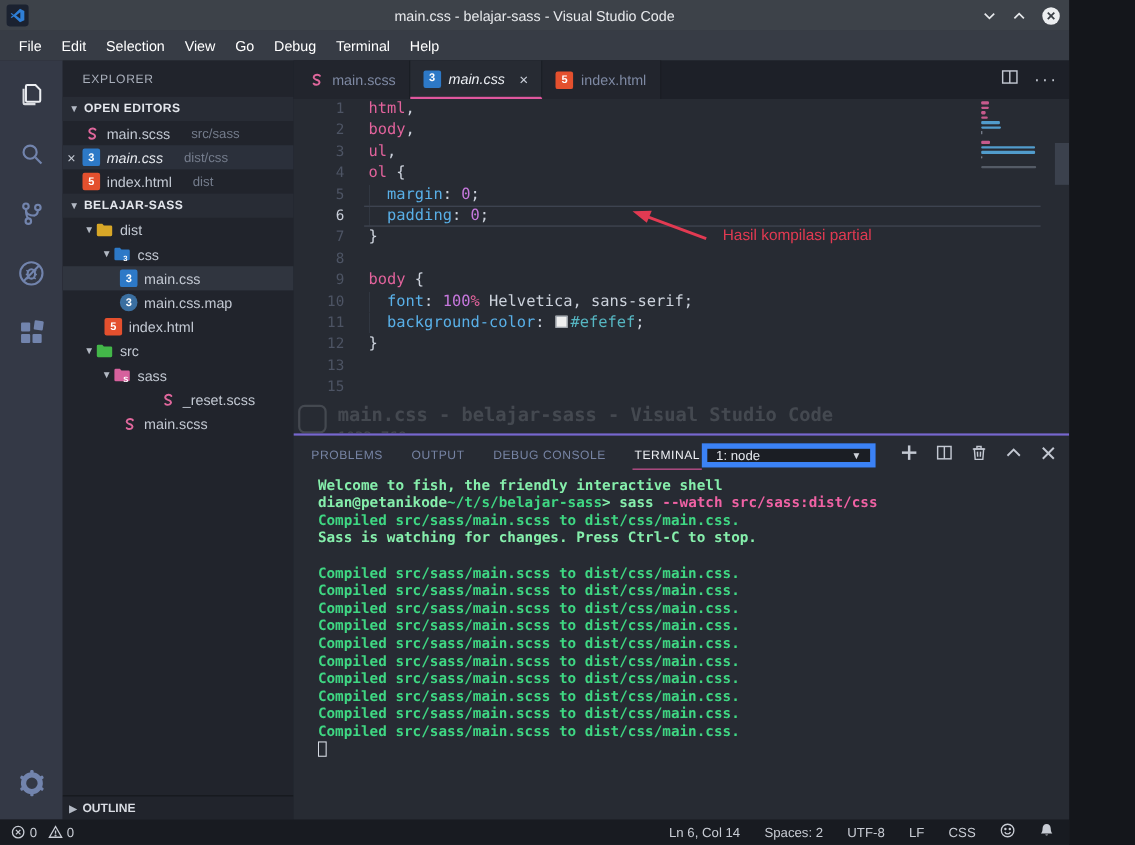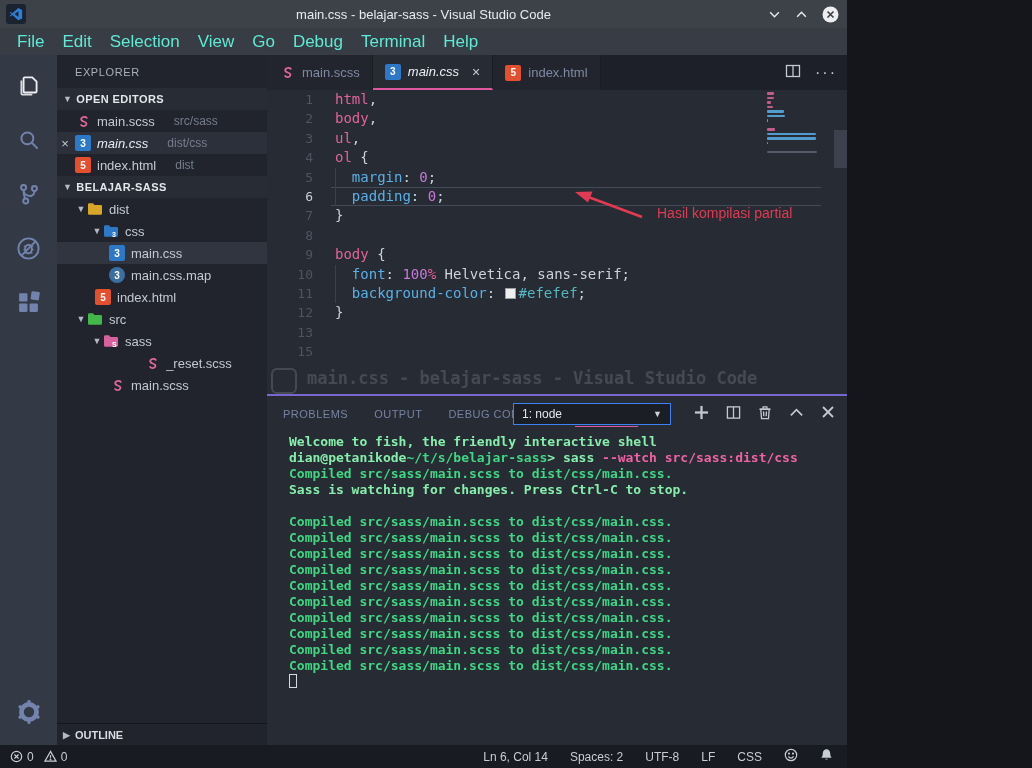--- a/index.html
+++ b/index.html
@@ -1,32 +1,32 @@
 <!DOCTYPE html>
 <html><head>
 <meta charset="utf-8">
 <style>
   * { margin:0; padding:0; box-sizing:border-box; }
   html,body { background:#14161b; }
-  .window { position:relative; width:847px; height:768px; overflow:hidden;
+  .window { position:relative; width:972px; height:768px; overflow:hidden;
     font-family:"Liberation Sans", sans-serif; color:#d5dae2; background:#272b33; }
 
   
   .titlebar { position:absolute; top:0; left:0; right:0; height:28px; background:#3d4249;
     display:flex; align-items:center; }
   .titlebar .logo { width:20px; height:20px; margin-left:6px; border-radius:3px; background:#1b2230;
     display:flex; align-items:center; justify-content:center; }
   .title-text { position:absolute; left:0; right:0; text-align:center; font-size:13px; color:#e8eaed; }
   .win-controls { position:absolute; right:8px; top:0; height:28px; display:flex; align-items:center; gap:14px; }
   .win-controls svg { display:block; }
 
   
   .menubar { position:absolute; top:28px; left:0; right:0; height:27px; background:#373c45;
     display:flex; align-items:center; padding-left:8px; }
-  .menu-item { font-size:17px; color:#5eead4; padding:4px 9px; cursor:default; }
+  .menu-item { font-size:13px; color:#ffffff; padding:4px 9px; cursor:default; }
 
   
   .main { position:absolute; top:55px; left:0; right:0; bottom:23px; display:flex; }
 
   
   .activitybar { width:57px; background:#343946; display:flex; flex-direction:column; align-items:center; position:relative; }
   .ab-icon { width:48px; height:46px; display:flex; align-items:center; justify-content:center; margin-top:8px; }
   .ab-bottom { position:absolute; bottom:10px; left:0; width:57px; display:flex; justify-content:center; }
 
   
@@ -87,21 +87,21 @@
   .wm-icon { width:26px; height:26px; border:2px solid #dfe3ea; border-radius:6px; }
   .wm-l1 { font-size:17px; font-weight:bold; }
   .wm-l2 { font-size:13px; margin-top:3px; }
 
   
   .panel { position:absolute; top:339px; left:0; right:0; bottom:0; background:#272b33; border-top:2px solid #7767cf; }
   .panel-header { height:36px; display:flex; align-items:center; padding-left:14px; position:relative; }
   .panel-tab { font-size:11px; letter-spacing:.5px; color:#7683a3; margin-right:22px; padding:6px 2px; cursor:pointer; }
   .panel-tab.active { color:#eef0f4; border-bottom:1.5px solid #df579e; }
   .panel-actions { position:absolute; right:12px; top:0; height:36px; display:flex; align-items:center; gap:17px; color:#c3c8d2; }
-  .term-select { width:158px; height:22px; background:#1b1e24; border:1px solid #3b82f6; color:#e4e7ec;
+  .term-select { width:158px; height:22px; background:#1b1e24; border:5px solid #3b82f6; color:#e4e7ec;
     font-size:12px; display:flex; align-items:center; padding:0 8px; justify-content:space-between; margin-right:6px; cursor:pointer; }
   .term-select .arrow { font-size:9px; color:#cfd3da; }
   .terminal { position:absolute; top:38px; left:22px; right:10px; bottom:4px; overflow:hidden;
     font-family:"DejaVu Sans Mono","Liberation Mono",monospace; font-size:13px; font-weight:bold; line-height:16px; }
   .tm-fg{color:#86efac} .tm-green{color:#3fd783} .tm-pink{color:#f062a4}
   .cursor-block { display:inline-block; width:8px; height:14px; border:1px solid #d4d9e2; vertical-align:-2px; }
 
   
   .statusbar { position:absolute; bottom:0; left:0; right:0; height:23px; background:#181b21;
     display:flex; align-items:center; font-size:12px; color:#c8ccd4; }

